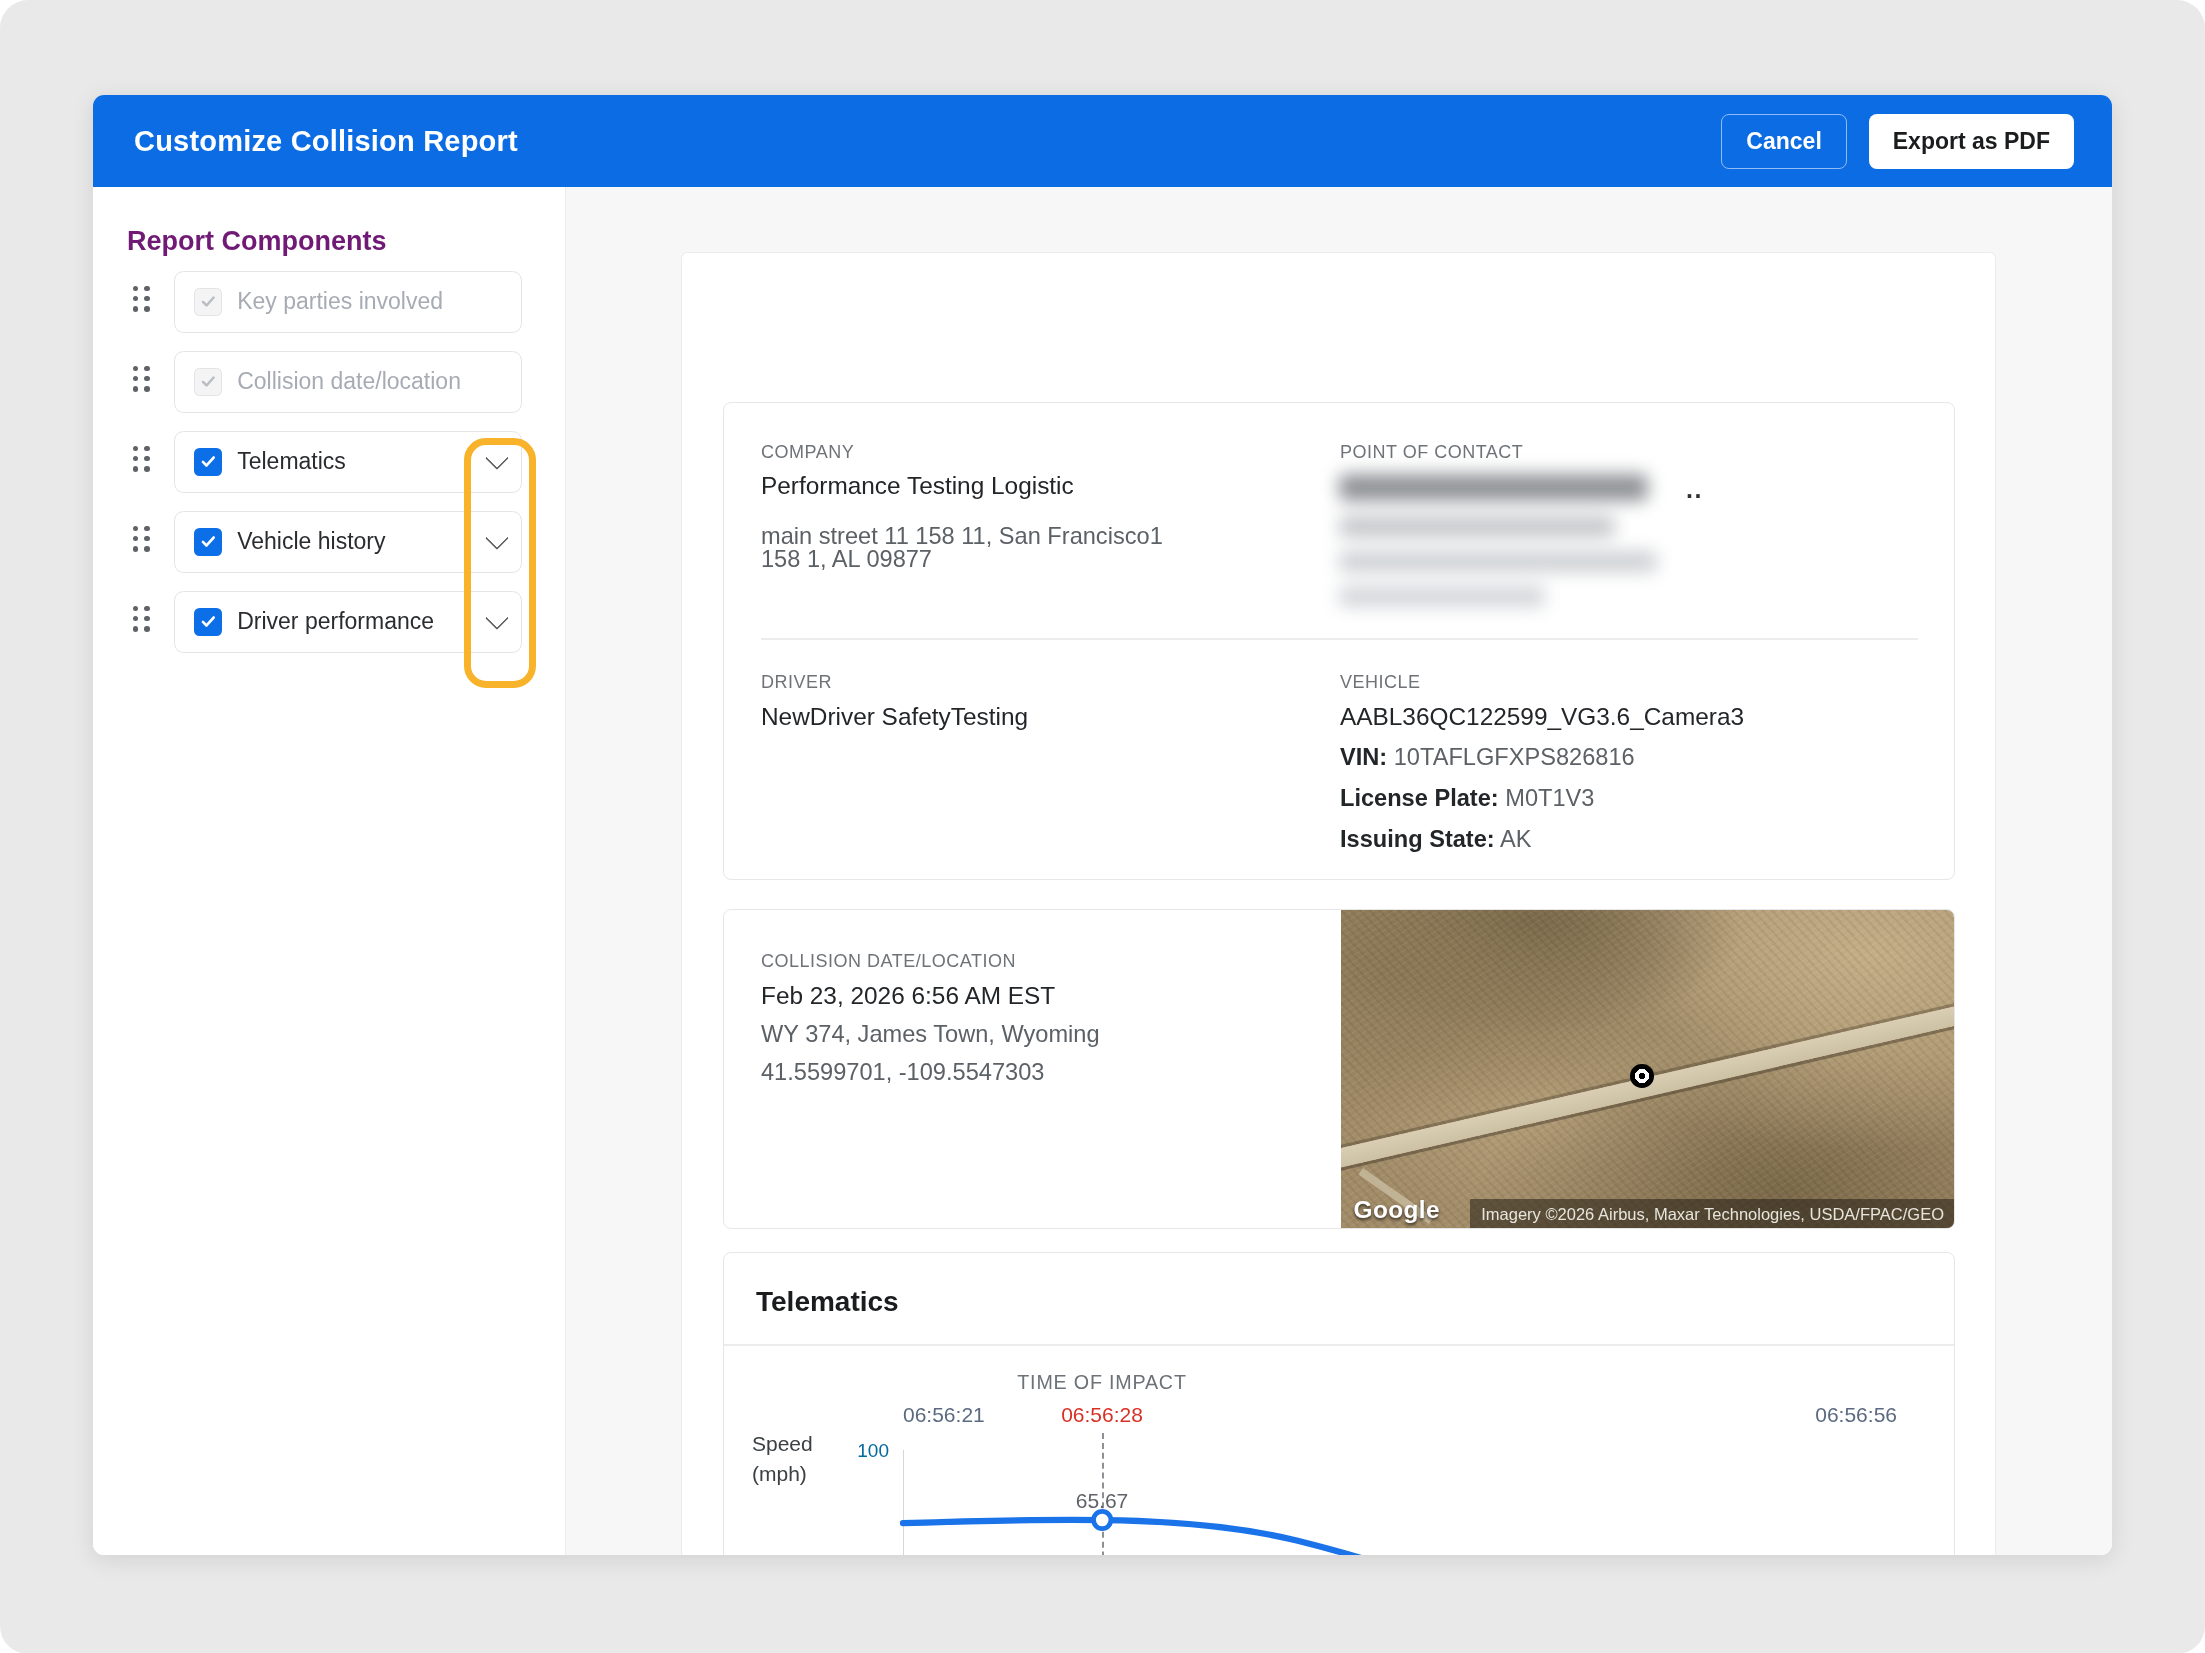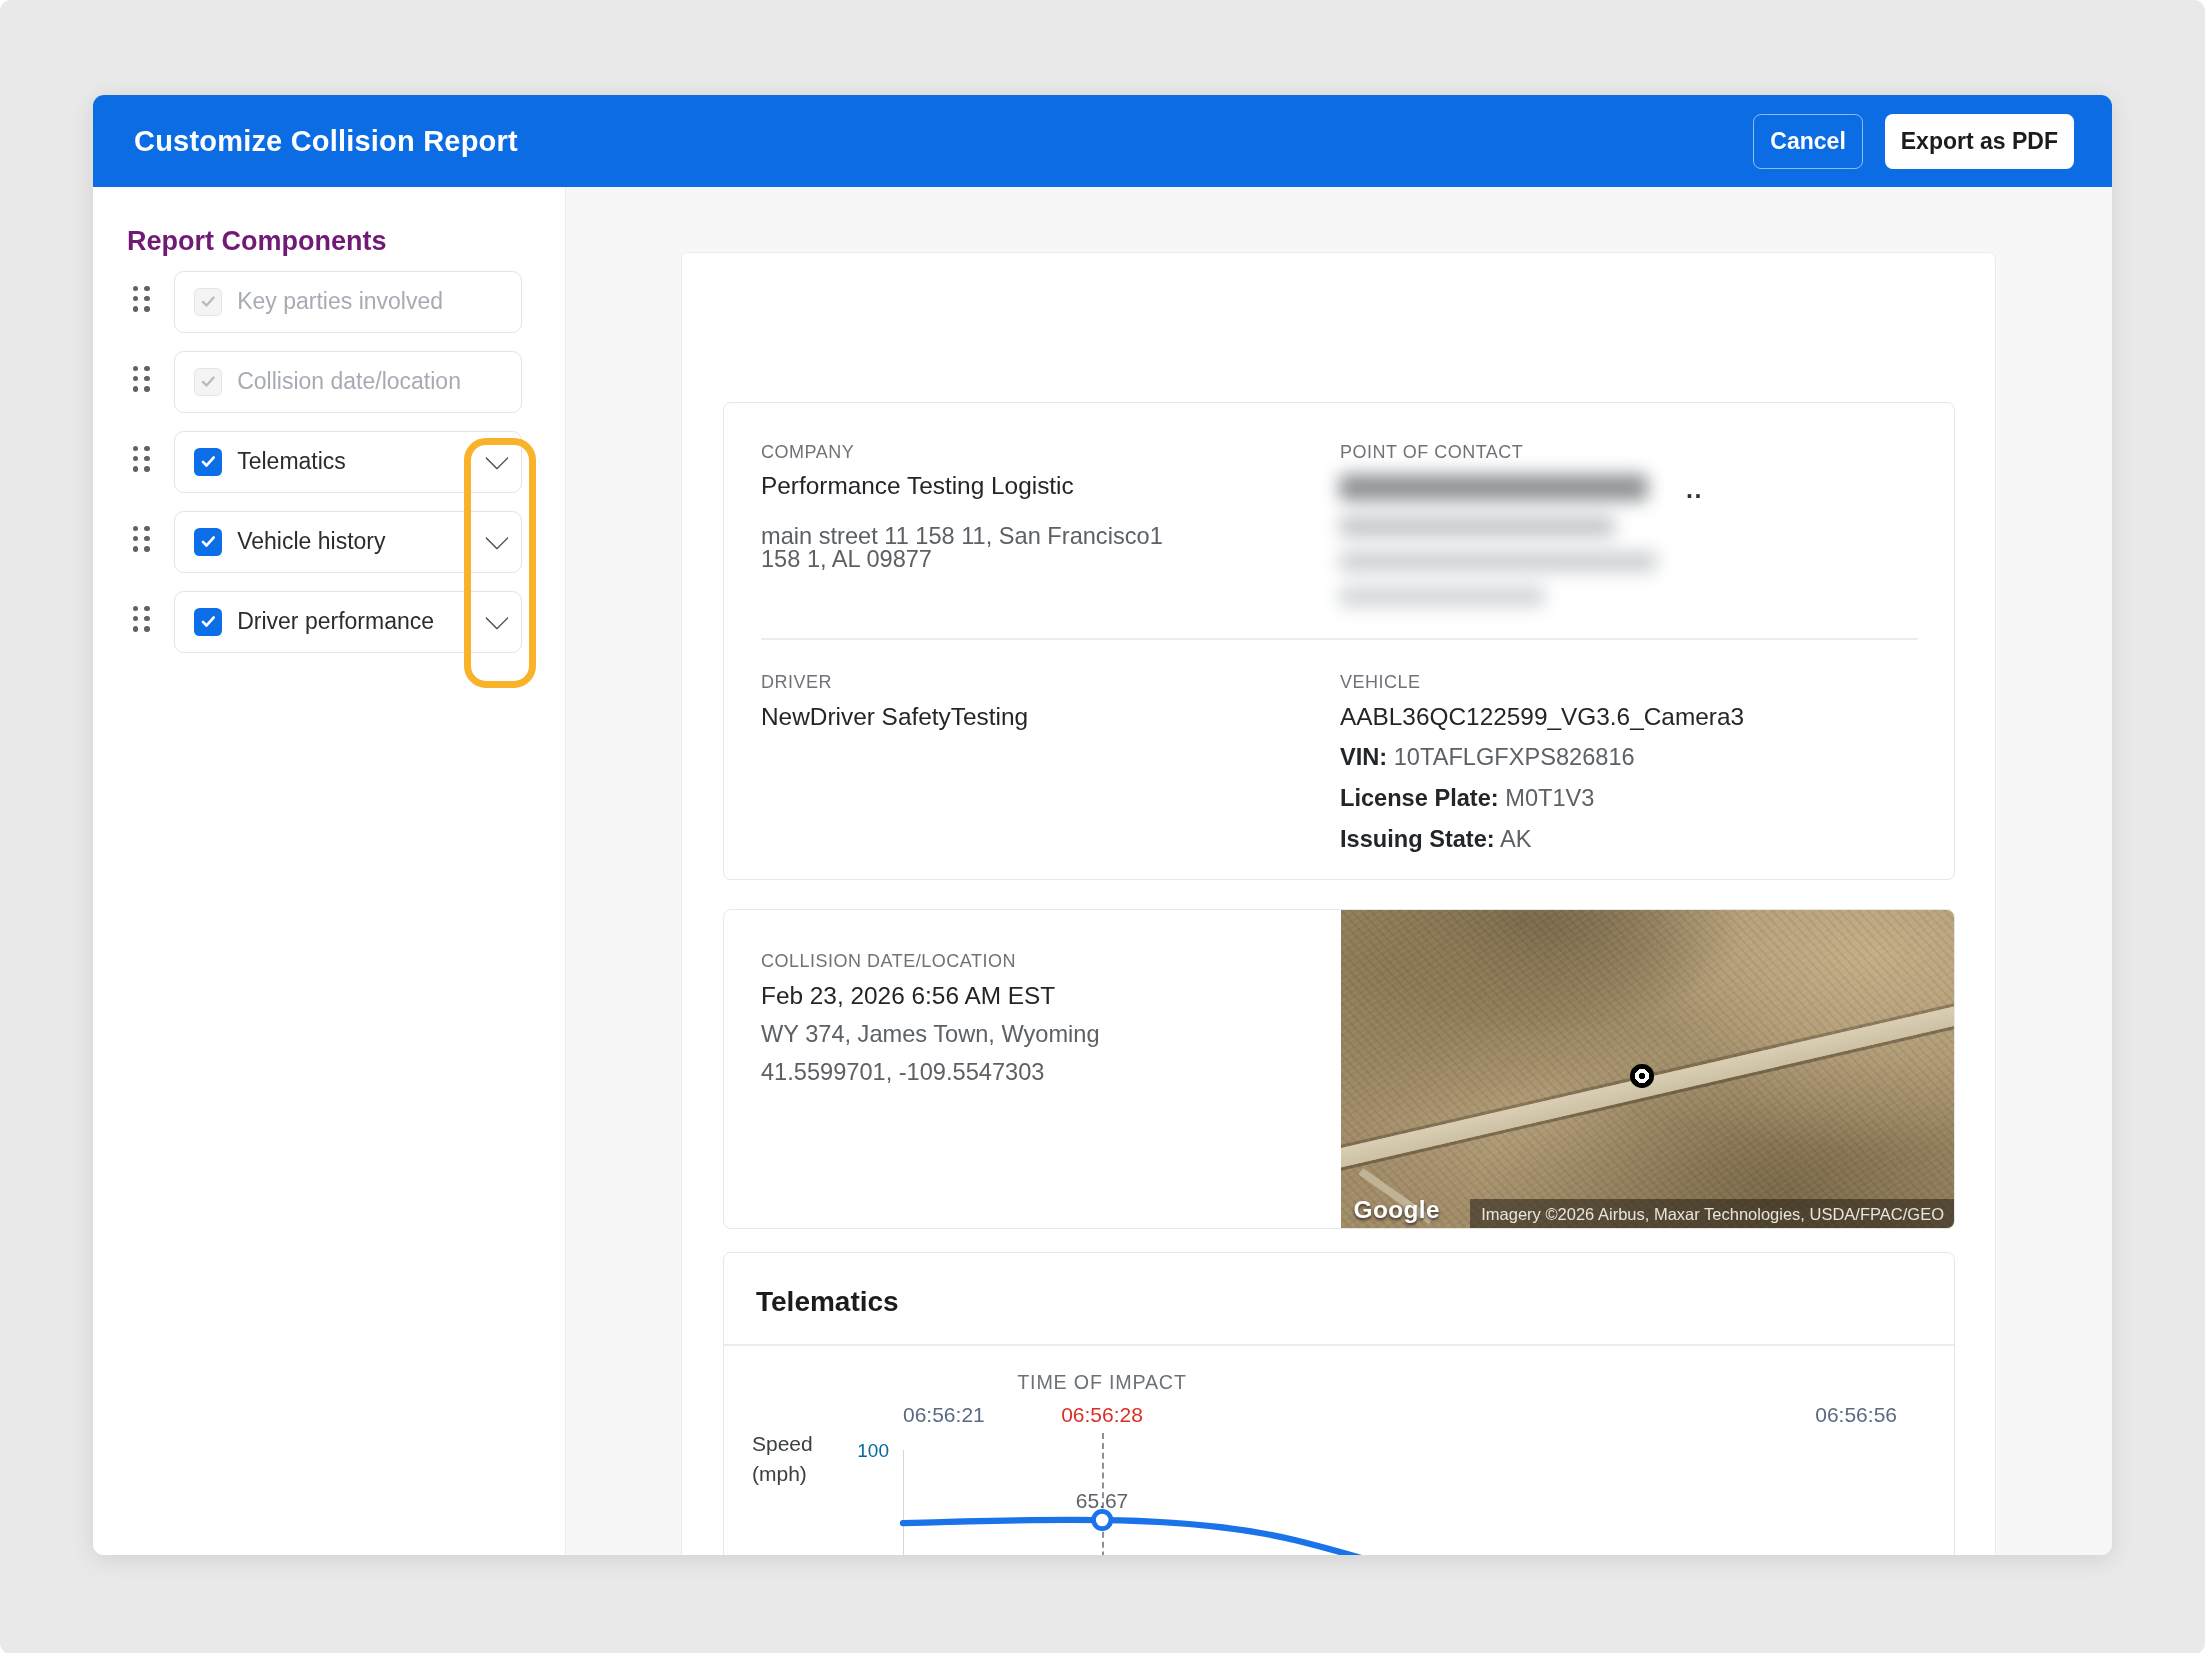--- a/index.html
+++ b/index.html
@@ -1,28 +1,28 @@
 <!DOCTYPE html>
 <html style="font-size:12.6px"><head>
 <meta charset="utf-8">
 <style>
   * { margin:0; padding:0; box-sizing:border-box; }
   html,body { width:2205px; height:1654px; background:#fff; font-family:"Liberation Sans", sans-serif; }
-  .stage { position:absolute; inset:0; width:2205px; height:1654px; background:#e9e9e9; border-radius:11px; overflow:hidden; }
+  .stage { position:absolute; inset:0; width:2205px; height:1654px; background:#e9e9e9; border-radius:28px; overflow:hidden; }
 
   
   .window { position:absolute; left:93px; top:95px; width:2019px; height:1460px;
             border-radius:11px; background:#ffffff; overflow:hidden;
             box-shadow:0 4.7px 23.6px rgba(0,0,0,0.10); display:flex; flex-direction:column; }
 
   
   .hdr { height:92px; flex:0 0 92px; background:#0b6ce4; display:flex; align-items:center; padding:0 38px 0 41px; }
   .hdr-title { color:#fff; font-size:29px; font-weight:700; letter-spacing:0.2px; }
   .hdr-sp { flex:1; }
-  .btn { height:55px; border-radius:7.9px; font-size:23px; font-weight:700; display:flex; align-items:center; padding:0 16px; cursor:pointer; }
+  .btn { height:55px; border-radius:7.9px; font-size:23px; font-weight:700; display:flex; align-items:center; padding:0 24px; cursor:pointer; }
   .btn-cancel { color:#fff; border:1.6px solid rgba(255,255,255,0.55); background:transparent; margin-right:22px; }
   .btn-export { color:#1b1c1e; background:#fff; border:none; }
 
   .body { flex:1; display:flex; min-height:0; }
 
   
   .sidebar { width:473px; flex:0 0 473px; background:#fff; border-right:1.6px solid #ececee; position:relative; padding:39px 0 0 34px; }
   .sb-title { font-size:27px; font-weight:700; color:#701a75; height:31.5px; margin-bottom:13px; }
   .sb-row { display:flex; align-items:center; height:62px; margin-bottom:18px; padding-left:5.5px; }
   .drag { width:17.3px; height:31.5px; margin-right:24.4px; display:grid; grid-template-columns:5.5px 5.5px; grid-template-rows:5.5px 5.5px 5.5px; gap:4.7px 6.3px; }

